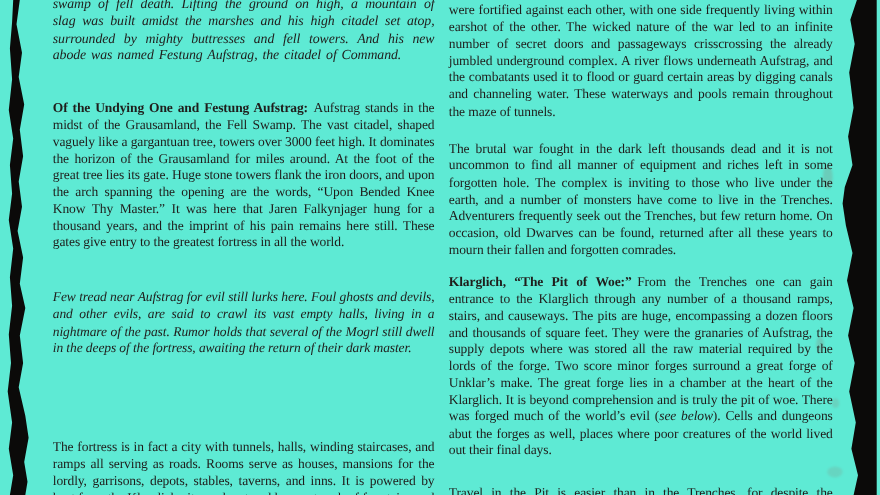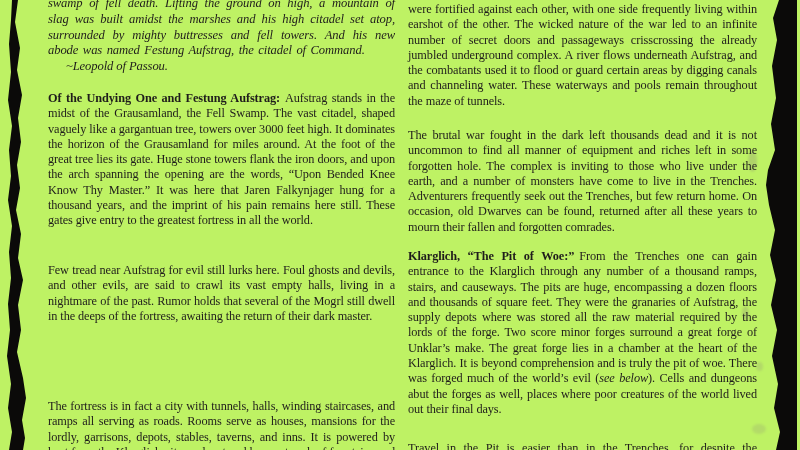--- a/index.html
+++ b/index.html
@@ -1,19 +1,19 @@
 <!DOCTYPE html>
 <html><head>
 <meta charset="utf-8">
 <style>
   html,body{margin:0;padding:0;background:#ffffff;}
   .page{
     position:relative;
     width:800px;height:450px;
-    background:#bef264;
+    background:#5eead4;
     overflow:hidden;
     font-family:"Liberation Serif","DejaVu Serif",serif;
     color:#1f1d1b;
   }
   .edge-svg{position:absolute;top:0;left:0;width:800px;height:450px;pointer-events:none;}
   .edge-fill{fill:#0b0a09;}
   .smudge{position:absolute;background:#8a8478;opacity:.28;border-radius:50%;filter:blur(1px);}
   .smudge.s1{left:748px;top:150px;width:9px;height:22px;}
   .smudge.s2{left:742px;top:306px;width:7px;height:14px;}
   .smudge.s3{left:752px;top:424px;width:14px;height:10px;opacity:.2;}
@@ -43,21 +43,21 @@
   .attribution{
     margin:0;
     font-style:italic;
     font-size:12.6px;
     line-height:15.8px;
     text-align:left;
     text-indent:18px;
   }
 
   .p-head1{top:91px;}
-  .p-left2{top:263px;}
+  .p-left2{top:263px;font-style:italic;}
   .p-left3{top:358px;margin-top:41px;}
 
   .p-right1{top:2px;}
   .p-right2{top:128px;}
   .p-right3{top:249px;}
   .p-right4{top:441px;text-align-last:justify;}
 
   .lead{font-weight:700;}
   .lead:not(:empty){margin-right:5px;}
   .it{font-style:italic;}
@@ -81,21 +81,20 @@
 
   <div class="smudge s1"></div>
   <div class="smudge s2"></div>
   <div class="smudge s3"></div>
   <div class="smudge s4"></div>
 
   <div class="col col-left">
 
     <div class="quote-block">
       <p class="quote">swamp of fell death.  Lifting the ground on high, a mountain of slag was built amidst the marshes and his high citadel set atop, surrounded by mighty buttresses and fell towers.  And his new abode was named Festung Aufstrag, the citadel of Command.</p>
-      <p class="attribution">~Leopold of Passou.</p>
     </div>
 
     <p class="para p-head1"><span class="lead">Of the Undying One and Festung Aufstrag:</span><span>Aufstrag stands in the midst of the Grausamland, the Fell Swamp.  The vast citadel, shaped vaguely like a gargantuan tree, towers over 3000 feet high.  It dominates the horizon of the Grausamland for miles around.  At the foot of the great tree lies its gate.  Huge stone towers flank the iron doors, and upon the arch spanning the opening are the words, “Upon Bended Knee Know Thy Master.”  It was here that Jaren Falkynjager hung for a thousand years, and the imprint of his pain remains here still.  These gates give entry to the greatest fortress in all the world.</span></p>
 
     <p class="para p-left2"><span>Few tread near Aufstrag for evil still lurks here.  Foul ghosts and devils, and other evils, are said to crawl its vast empty halls, living in a nightmare of the past.  Rumor holds that several of the Mogrl still dwell in the deeps of the fortress, awaiting the return of their dark master.</span></p>
 
     <p class="para p-left3"><span>The fortress is in fact a city with tunnels, halls, winding staircases, and ramps all serving as roads.  Rooms serve as houses, mansions for the lordly, garrisons, depots, stables, taverns, and inns.  It is powered by heat from the Klarglich pits, and watered by a network of fountains and waterways.  All was built by the hands of Dwarven slaves.  The towering complex is girded in parapets, walls, and</span></p>
   </div>
 
   <div class="col col-right">

